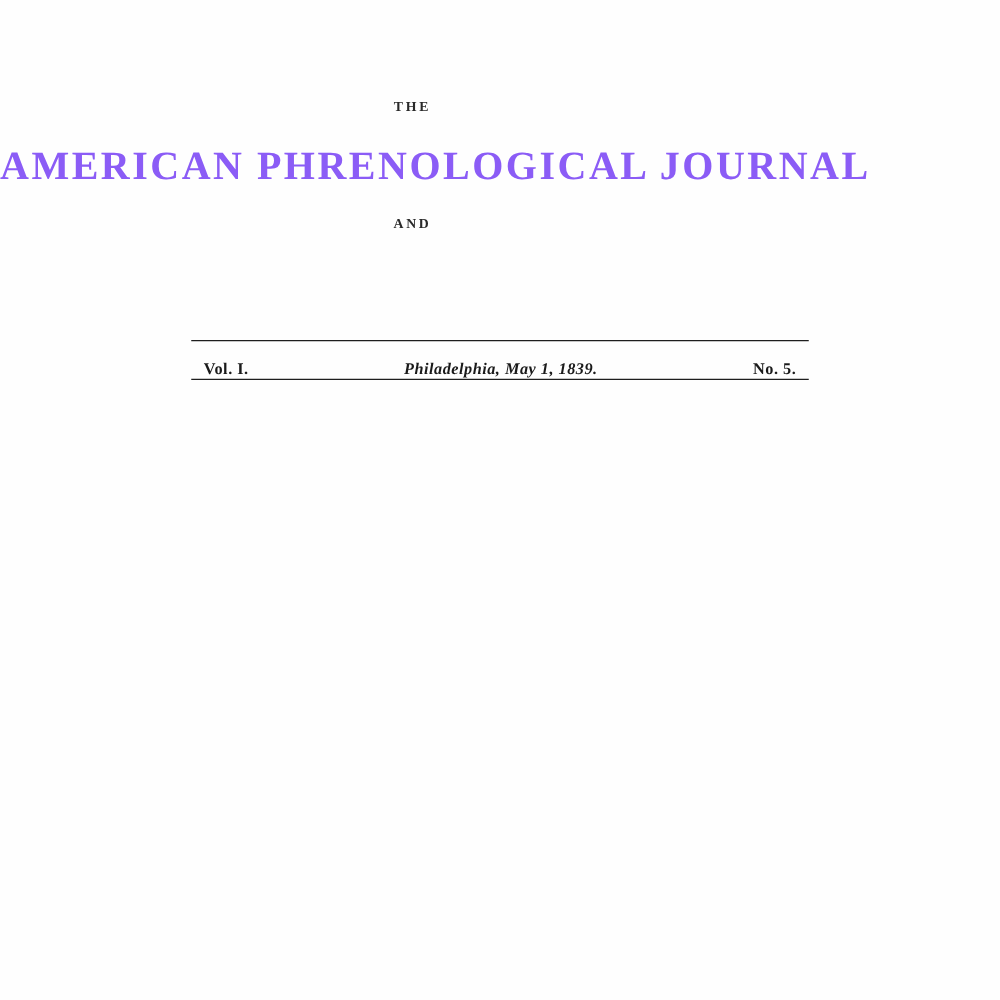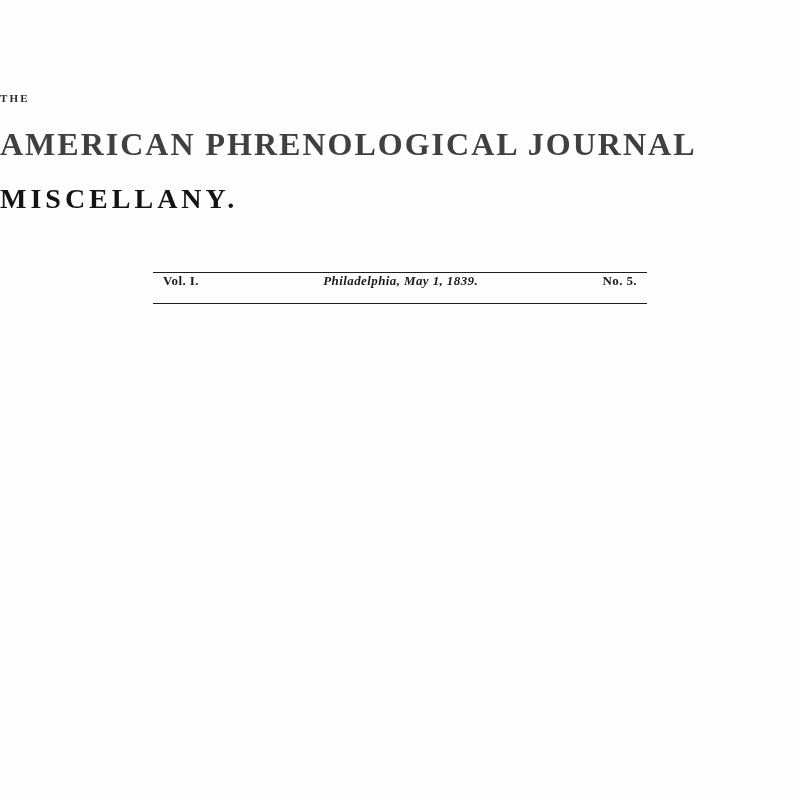--- a/index.html
+++ b/index.html
@@ -17,38 +17,39 @@
   .page {
     position: relative;
     width: 800px;
     height: 800px;
     background: #fefefe;
     overflow: hidden;
   }
   .masthead {
     position: absolute;
     left: 0;
-    top: 12px;
+    top: 0;
     width: 660px;
+    text-align: center;
   }
   .line-the {
     margin-top: 80px;
     font-family: "Liberation Serif", serif;
     font-size: 11px;
     letter-spacing: 2.2px;
     font-weight: 700;
     color: #2a2a2a;
   }
   .line-title {
     margin-top: 22px;
     font-family: "Liberation Serif", serif;
     font-size: 32px;
     font-weight: 700;
     letter-spacing: 2.0px;
-    color: #404040;
+    color: #8b5cf6;
     white-space: nowrap;
   }
   .line-and {
     margin-top: 22px;
     font-size: 11px;
     letter-spacing: 2.2px;
     font-weight: 700;
     color: #2a2a2a;
   }
   .line-sub {
@@ -67,21 +68,21 @@
   .rule {
     height: 1px;
     background: #1e1e1e;
     width: 100%;
   }
   .rule.bottom {
     margin-top: 0;
   }
   .issue-bar {
     display: flex;
-    align-items: flex-start;
+    align-items: flex-end;
     justify-content: space-between;
     height: 30px;
     padding: 0 10px;
     box-sizing: border-box;
   }
   .issue-bar div {
     font-size: 13px;
     font-weight: 700;
     color: #1a1a1a;
     letter-spacing: 0.4px;
@@ -94,22 +95,22 @@
 </head>
 <body>
 
 <div class="page">
 
   <div class="masthead">
     <div class="line-the">THE</div>
 
     <div class="line-title">AMERICAN PHRENOLOGICAL JOURNAL</div>
 
+    <div class="line-and">AND</div>
 
-    <div class="line-sub">MISCELLANY.</div>
   </div>
 
   <div class="rule-wrap">
     <div class="rule"></div>
 
     <div class="issue-bar">
       <div class="issue-vol">Vol. I.</div>
       <div class="issue-place">Philadelphia, May 1, 1839.</div>
       <div class="issue-no">No. 5.</div>
     </div>

